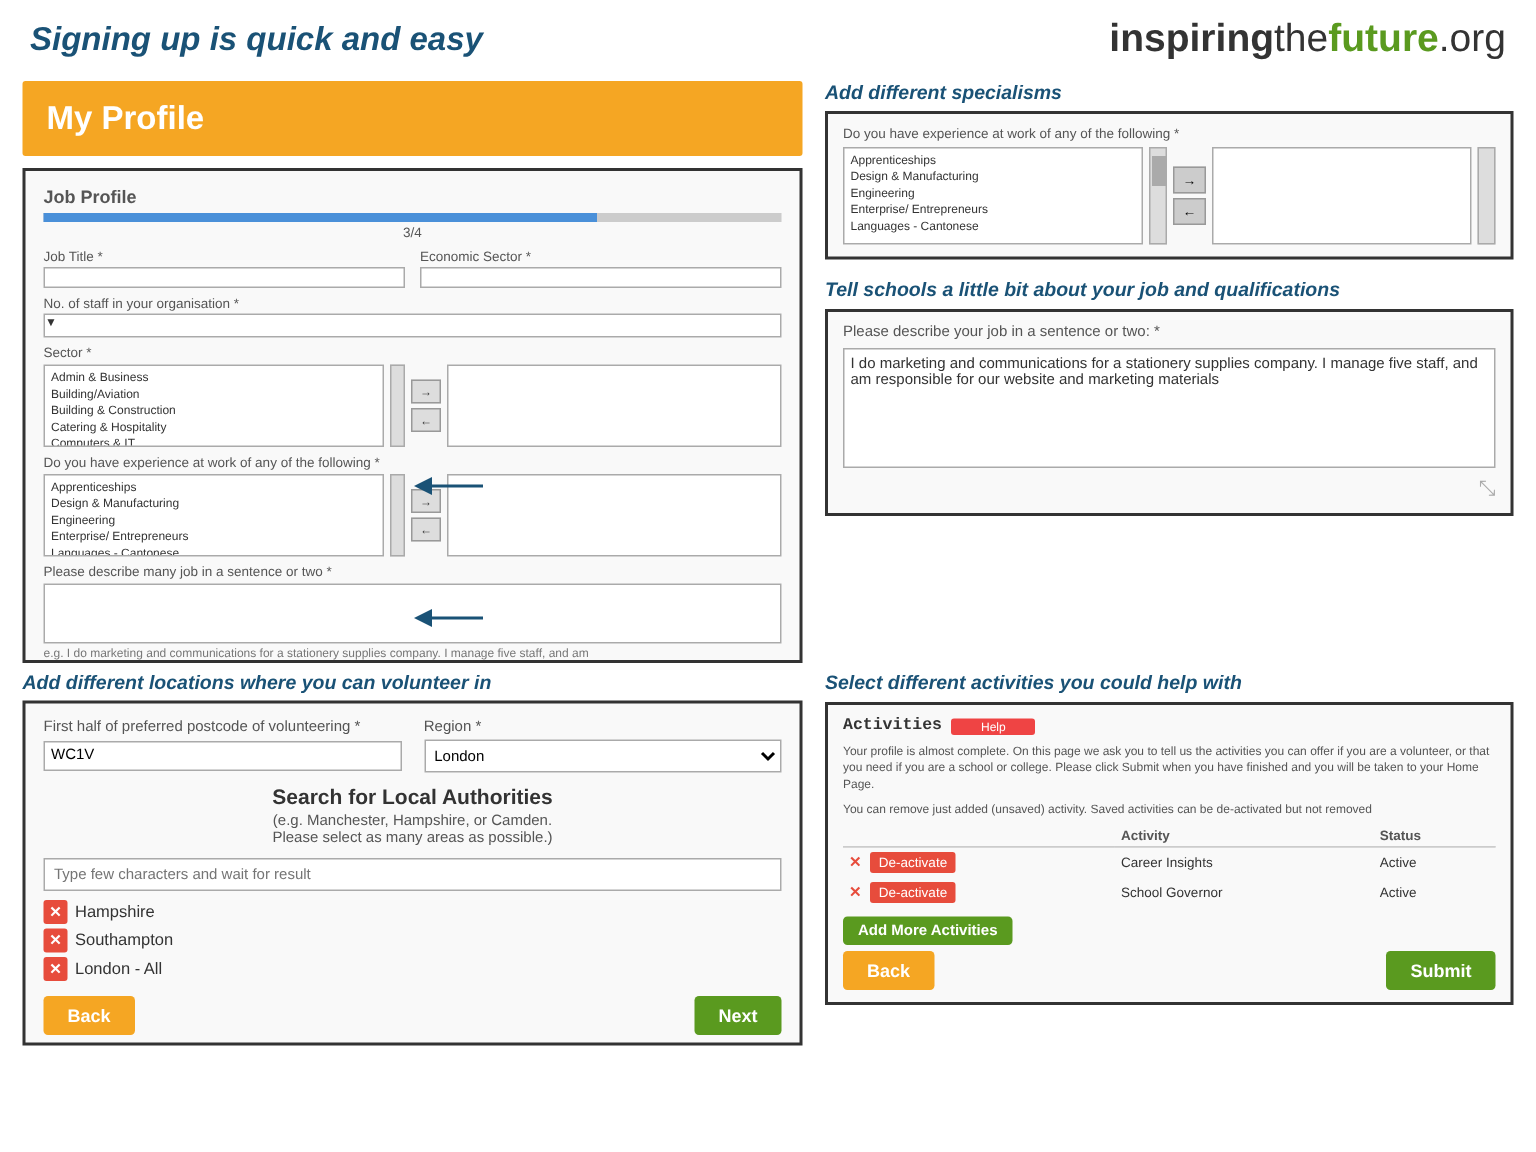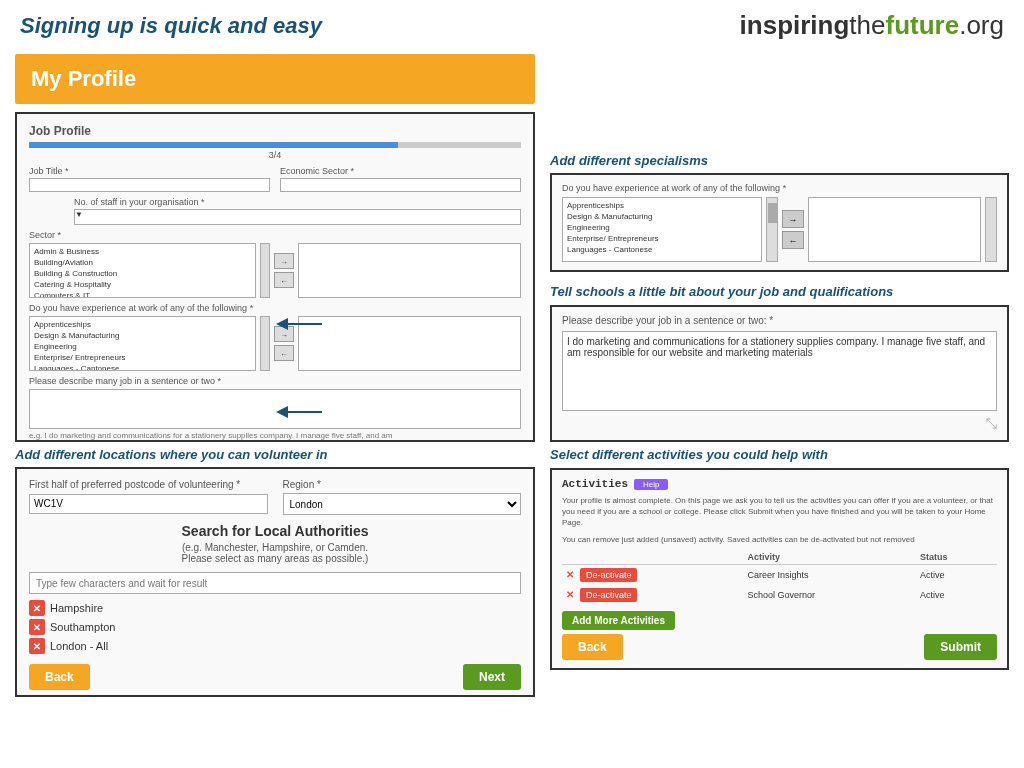--- a/index.html
+++ b/index.html
@@ -421,24 +421,24 @@
       align-items: center;
       gap: 6px;
       margin-bottom: 5px;
     }
     .activities-title {
       font-size: 11px;
       font-weight: bold;
       font-family: Liberation Mono, monospace;
     }
     .help-badge {
-      background: #8b5cf6;
+      background: #ef4444;
       color: #fff;
       font-size: 8px;
-      padding: 1px 9px;
+      padding: 1px 20px;
       border-radius: 2px;
     }
     .activities-desc {
       font-size: 8px;
       color: #555;
       margin-bottom: 5px;
       line-height: 1.4;
     }
     .activities-table {
       width: 100%;
@@ -498,21 +498,20 @@
     }
     .bottom-right {
       flex: 1;
     }
 
     
     .top-row {
       display: flex;
       gap: 15px;
       padding: 5px 15px 0;
-      align-items: flex-end;
     }
     .top-left {
       width: 520px;
       flex-shrink: 0;
     }
     .top-right {
       flex: 1;
     }
   </style>
 </head>
@@ -542,21 +541,21 @@
         <div class="form-group">
           <div class="form-label">Job Title *</div>
           <div class="form-input"></div>
         </div>
         <div class="form-group">
           <div class="form-label">Economic Sector *</div>
           <div class="form-input"></div>
         </div>
       </div>
 
-      <div class="form-group" style="margin-bottom:5px;margin-left:45px;">
+      <div class="form-group" style="margin-bottom:5px;">
         <div class="form-label">No. of staff in your organisation *</div>
         <div class="form-select">▼</div>
       </div>
 
       <div class="form-section-label">Sector *</div>
       <div class="listbox-with-arrows">
         <div class="listbox">
           <div class="listbox-item">Admin &amp; Business</div>
           <div class="listbox-item">Building/Aviation</div>
           <div class="listbox-item">Building &amp; Construction</div>

